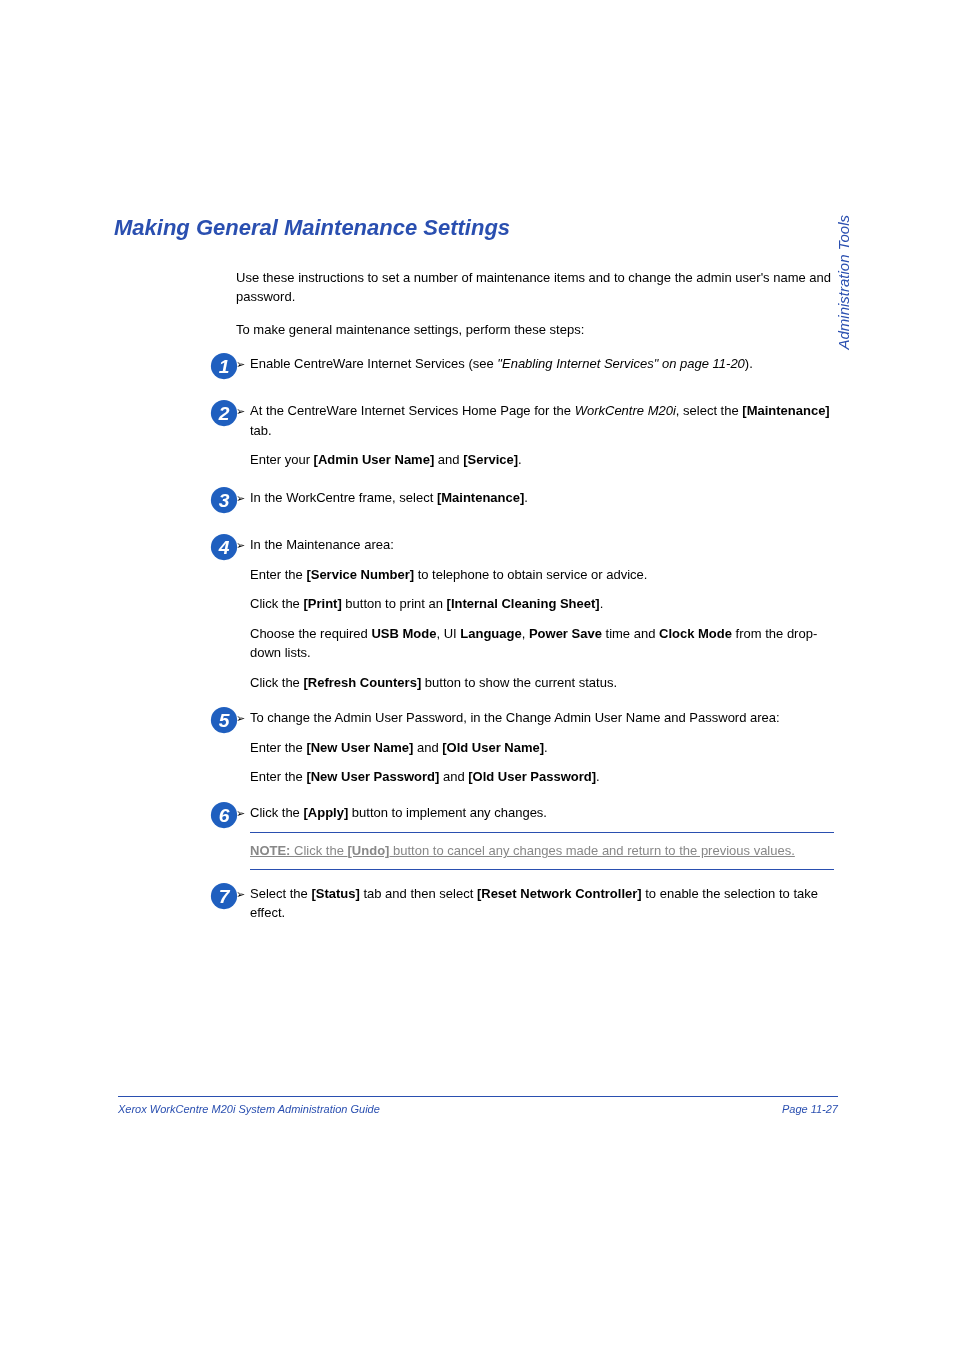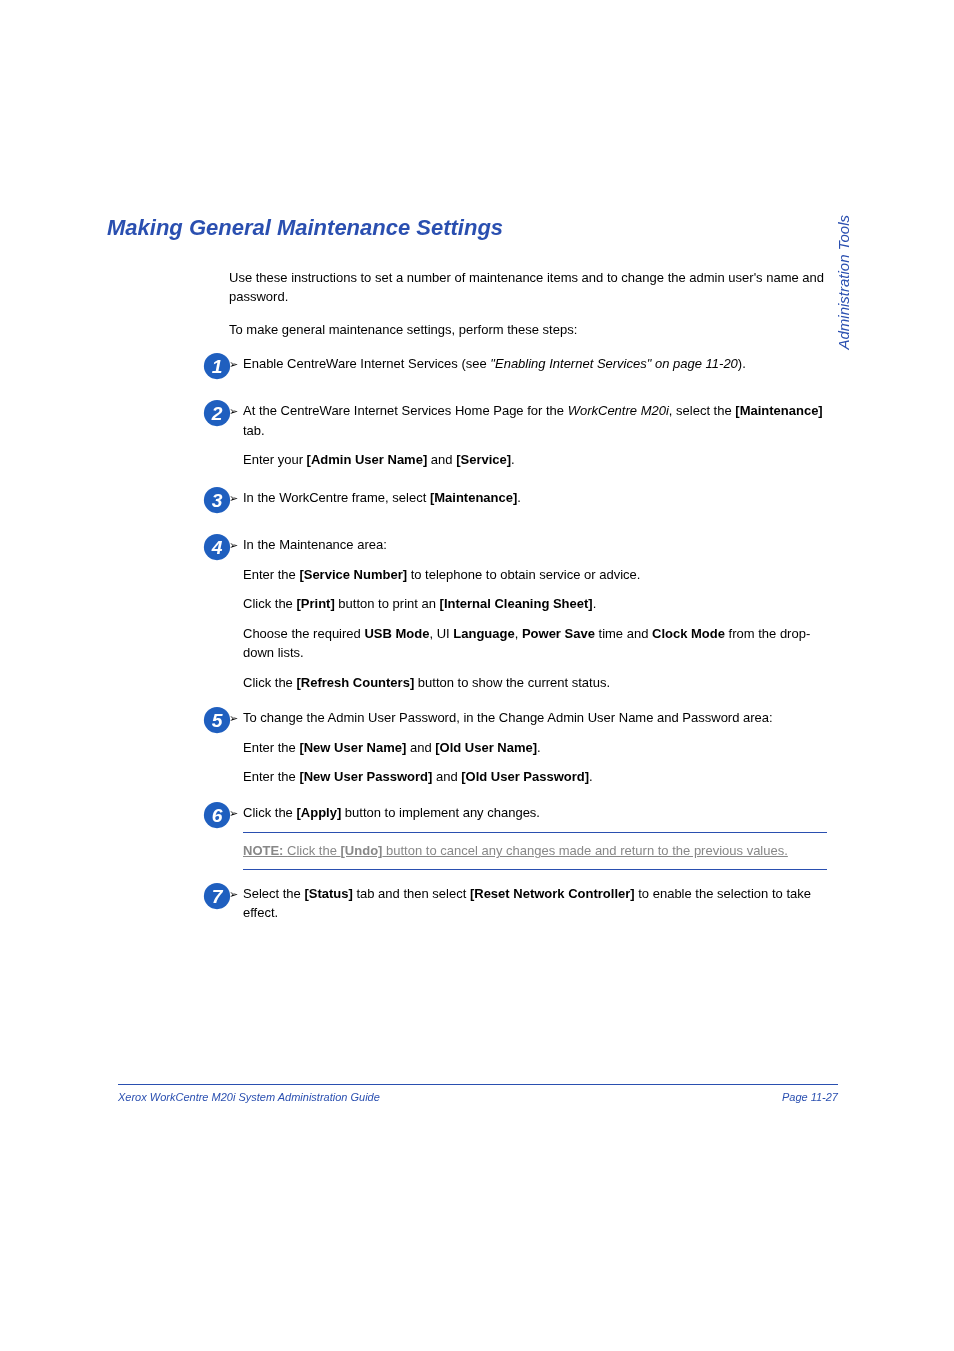--- a/index.html
+++ b/index.html
@@ -7,21 +7,21 @@
     width: 954px;
     height: 1351px;
     background: #ffffff;
     font-family: Arial, Helvetica, sans-serif;
     position: relative;
     color: #000;
   }
   .page {
     position: absolute;
     top: 215px;
-    left: 107px;
+    left: 114px;
     width: 720px;
   }
   .heading {
     color: #2a4fb0;
     font-style: italic;
     font-weight: bold;
     font-size: 22px;
     margin-bottom: 28px;
   }
   .intro {
@@ -80,21 +80,21 @@
     font-style: italic;
     font-size: 15px;
     writing-mode: vertical-rl;
     transform: rotate(180deg);
     transform-origin: center;
   }
   .footer {
     position: absolute;
     left: 118px;
     width: 720px;
-    bottom: 248px;
+    bottom: 236px;
   }
   .footer-line {
     border-top: 1px solid #2a4fb0;
     padding-top: 6px;
     display: flex;
     justify-content: space-between;
     font-size: 11px;
     font-style: italic;
     color: #2a4fb0;
   }

